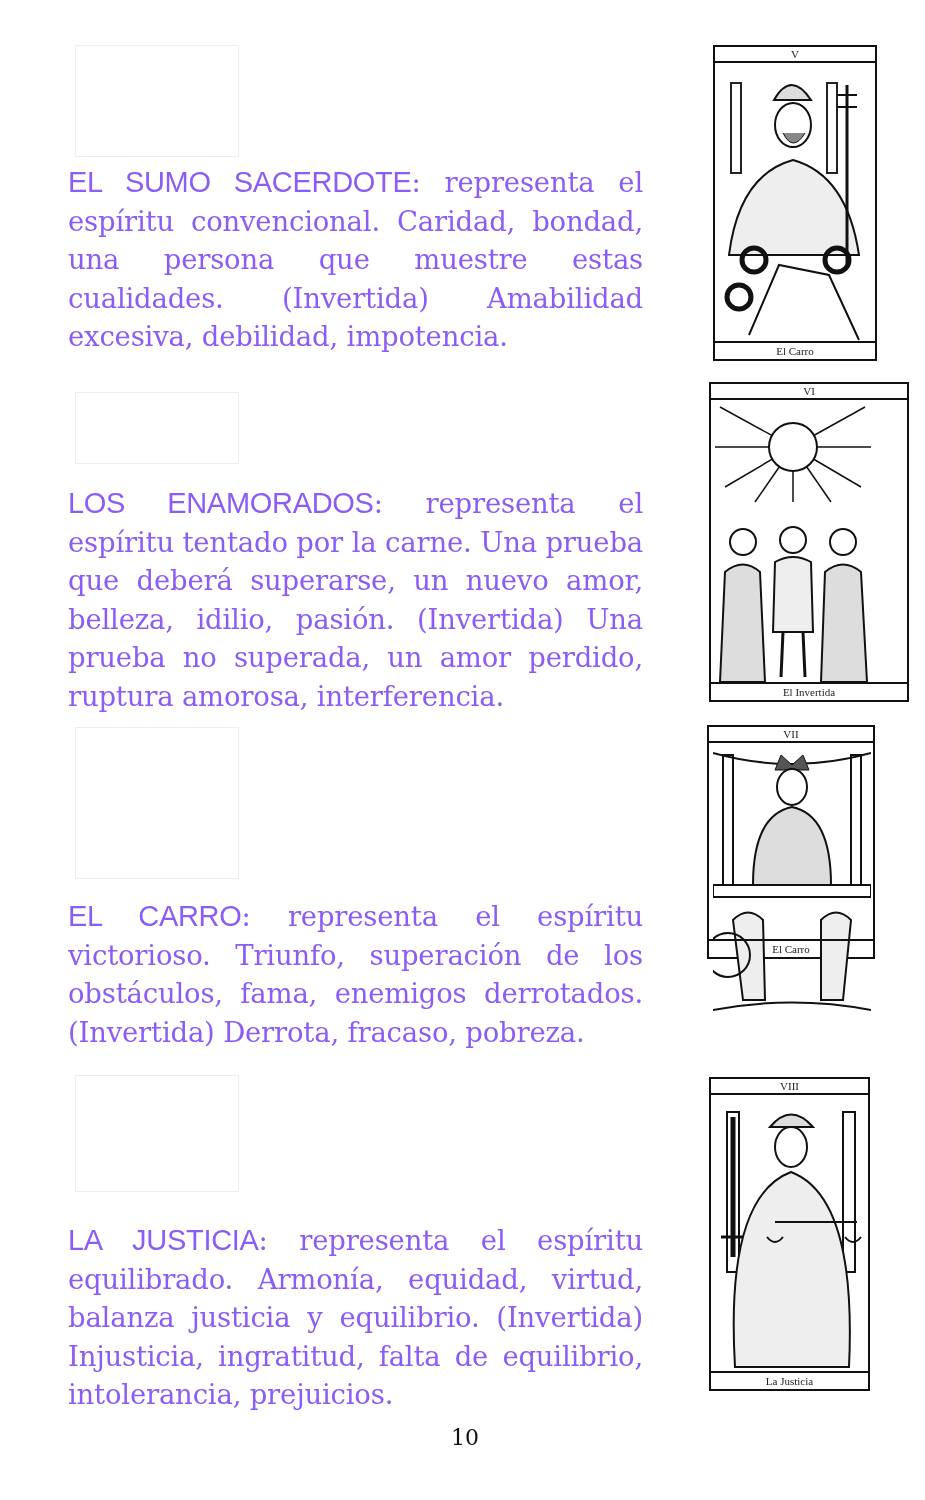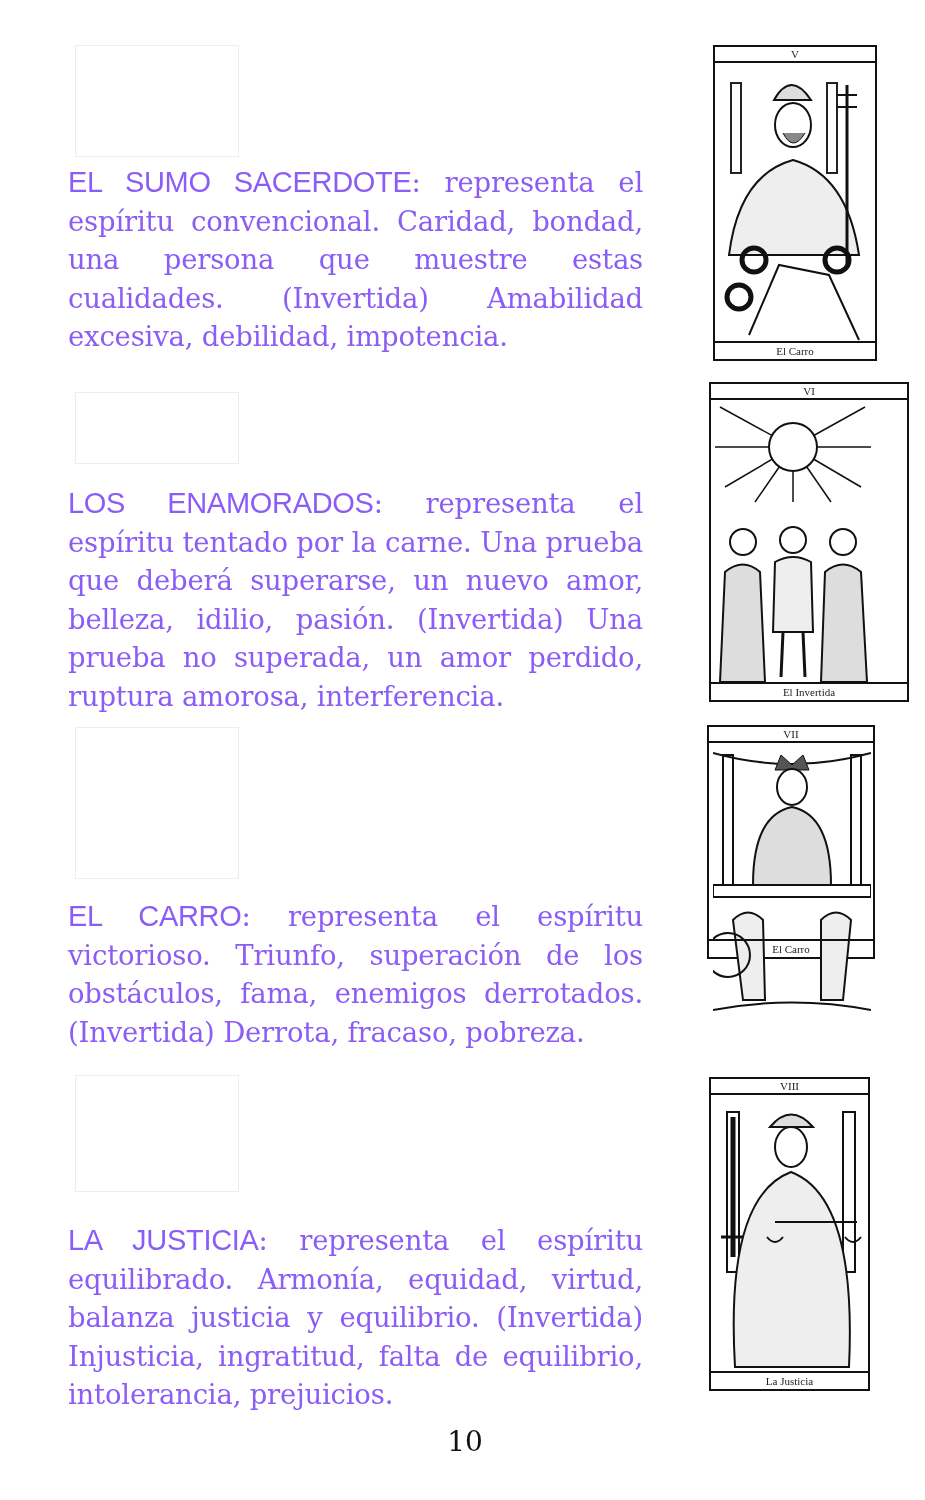--- a/index.html
+++ b/index.html
@@ -24,21 +24,21 @@
     }
     .card .num, .card .name {
       position: absolute; left: 0; right: 0; height: 14px; font-size: 11px; line-height: 14px;
       text-align: center; color: #222; font-family: "Liberation Serif", serif;
     }
     .card .num { top: 0; border-bottom: 2px solid #111; }
     .card .name { bottom: 0; border-top: 2px solid #111; height: 16px; line-height: 16px; }
     .card svg { position: absolute; left: 4px; right: 4px; top: 18px; }
     .page-number {
       position: absolute; left: 440px; top: 1425px; width: 50px; text-align: center;
-      font-size: 28px; font-family: "DejaVu Serif", serif; color: #111;
+      font-size: 22px; font-family: "DejaVu Serif", serif; color: #111;
     }
   </style>
 </head>
 <body>
 
 <div class="ghost" style="left:75px;top:45px;width:162px;height:110px;"></div>
 <div class="ghost" style="left:75px;top:392px;width:162px;height:70px;"></div>
 <div class="ghost" style="left:75px;top:727px;width:162px;height:150px;"></div>
 <div class="ghost" style="left:75px;top:1075px;width:162px;height:115px;"></div>
 

